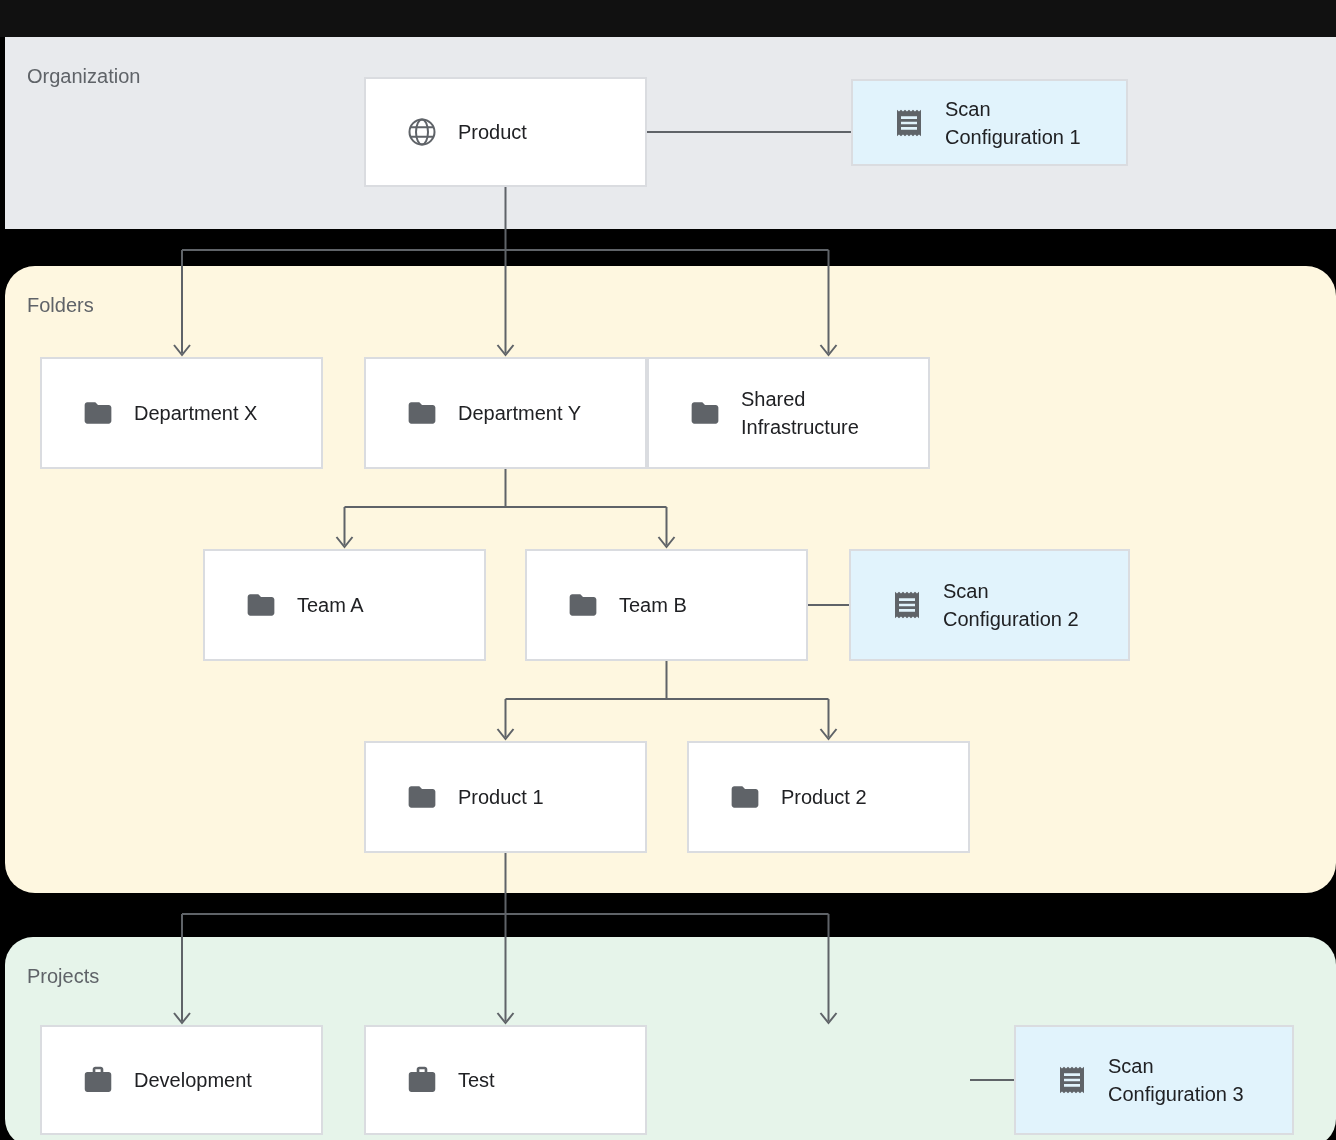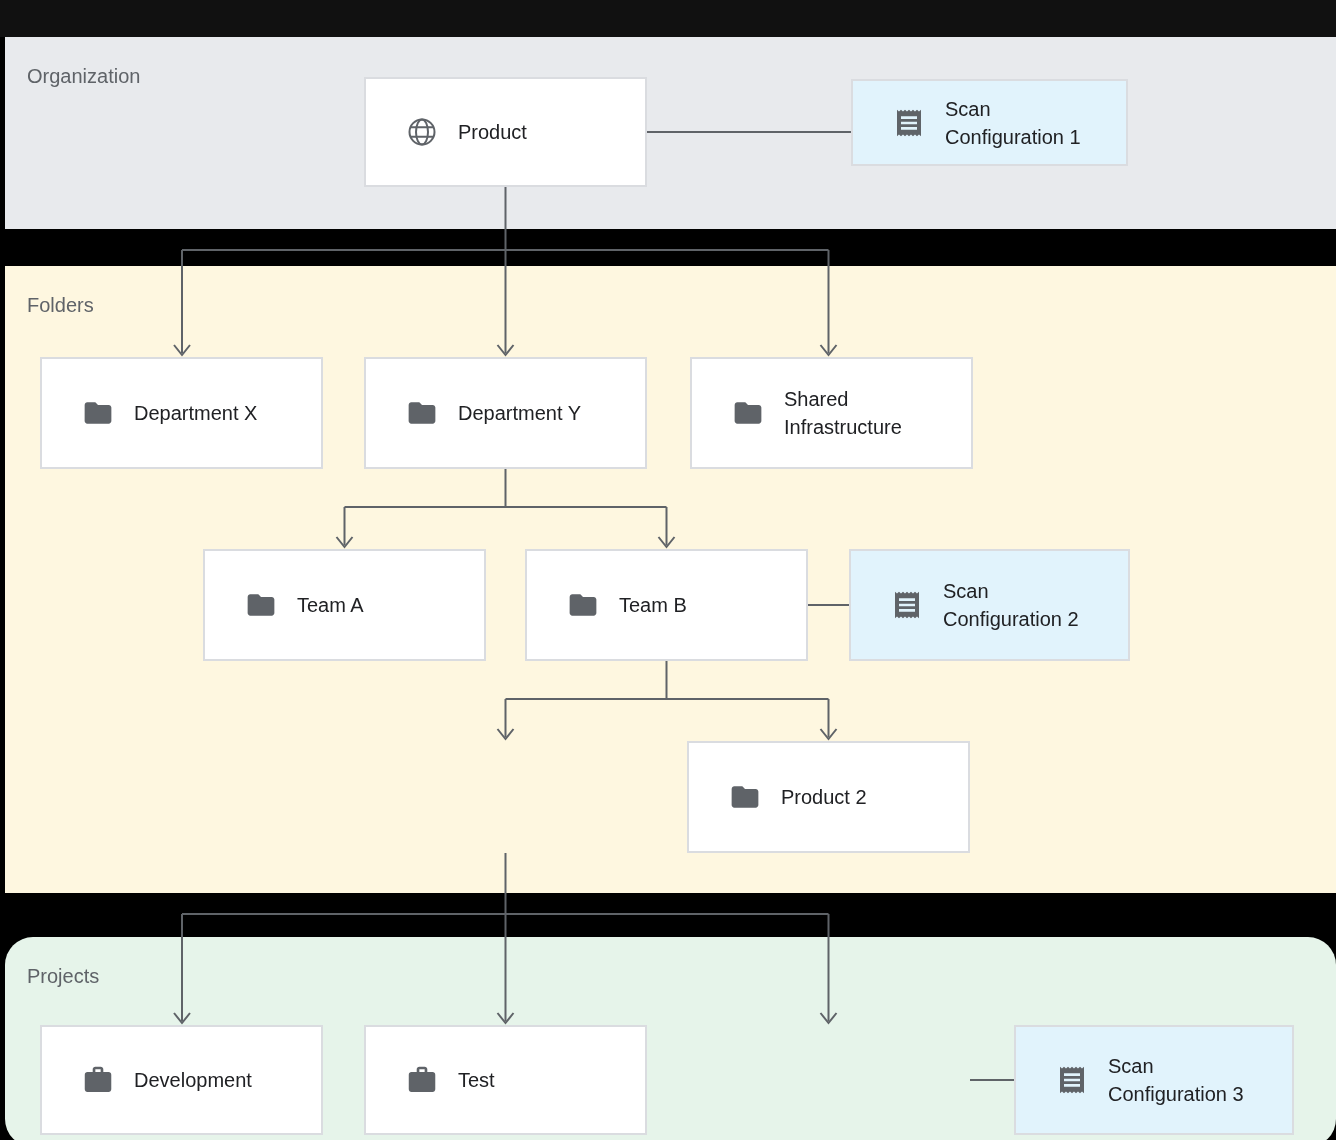--- a/index.html
+++ b/index.html
@@ -19,21 +19,21 @@
   #stage{
     position:relative;
     width:1336px;height:1140px;
     background:var(--page-bg);
     font-family:"Liberation Sans","DejaVu Sans",sans-serif;
     overflow:hidden;
     margin-top:37px;
   }
   .band{position:absolute;left:5px;right:0;}
   .band-org{top:0;height:192px;background:var(--org-bg);}
-  .band-folders{top:229px;height:627px;background:var(--folders-bg);}
+  .band-folders{top:229px;height:627px;background:var(--folders-bg);border-radius:30px;}
   .band-projects{top:900px;height:210px;background:var(--projects-bg);border-radius:28px;}
   .band-label{
     position:absolute;left:22px;top:28px;
     font-size:20px;color:var(--section-text);
   }
   #edges{position:absolute;left:0;top:0;z-index:1;pointer-events:none;}
   #edges path,#edges polyline{
     stroke:var(--connector);stroke-width:2;fill:none;
   }
   .node{
@@ -161,21 +161,21 @@
     <span class="label">Department X</span>
   </div>
   <div class="node" style="left:364px;top:320px;width:283px;height:112px">
     <span class="icon">
         <svg width="32" height="32" viewBox="0 0 32 32">
           <use href="#ic-folder"></use>
         </svg>
       </span>
     <span class="label">Department Y</span>
   </div>
-  <div class="node" style="left:690px;top:320px;width:283px;height:112px">
+  <div class="node" style="left:647px;top:320px;width:283px;height:112px">
     <span class="icon">
         <svg width="32" height="32" viewBox="0 0 32 32">
           <use href="#ic-folder"></use>
         </svg>
       </span>
     <span class="label">Shared Infrastructure</span>
   </div>
 
   <div class="node" style="left:203px;top:512px;width:283px;height:112px">
     <span class="icon">
@@ -195,20 +195,28 @@
   </div>
   <div class="node scan" style="left:849px;top:512px;width:281px;height:112px">
     <span class="icon">
         <svg width="32" height="34" viewBox="0 0 34 34">
           <use href="#ic-receipt"></use>
         </svg>
       </span>
     <span class="label">Scan Configuration 2</span>
   </div>
 
+  <div class="node" style="left:364px;top:704px;width:283px;height:112px">
+    <span class="icon">
+        <svg width="32" height="32" viewBox="0 0 32 32">
+          <use href="#ic-folder"></use>
+        </svg>
+      </span>
+    <span class="label">Product 1</span>
+  </div>
   <div class="node" style="left:687px;top:704px;width:283px;height:112px">
     <span class="icon">
         <svg width="32" height="32" viewBox="0 0 32 32">
           <use href="#ic-folder"></use>
         </svg>
       </span>
     <span class="label">Product 2</span>
   </div>
 
   <div class="node" style="left:40px;top:988px;width:283px;height:110px">

